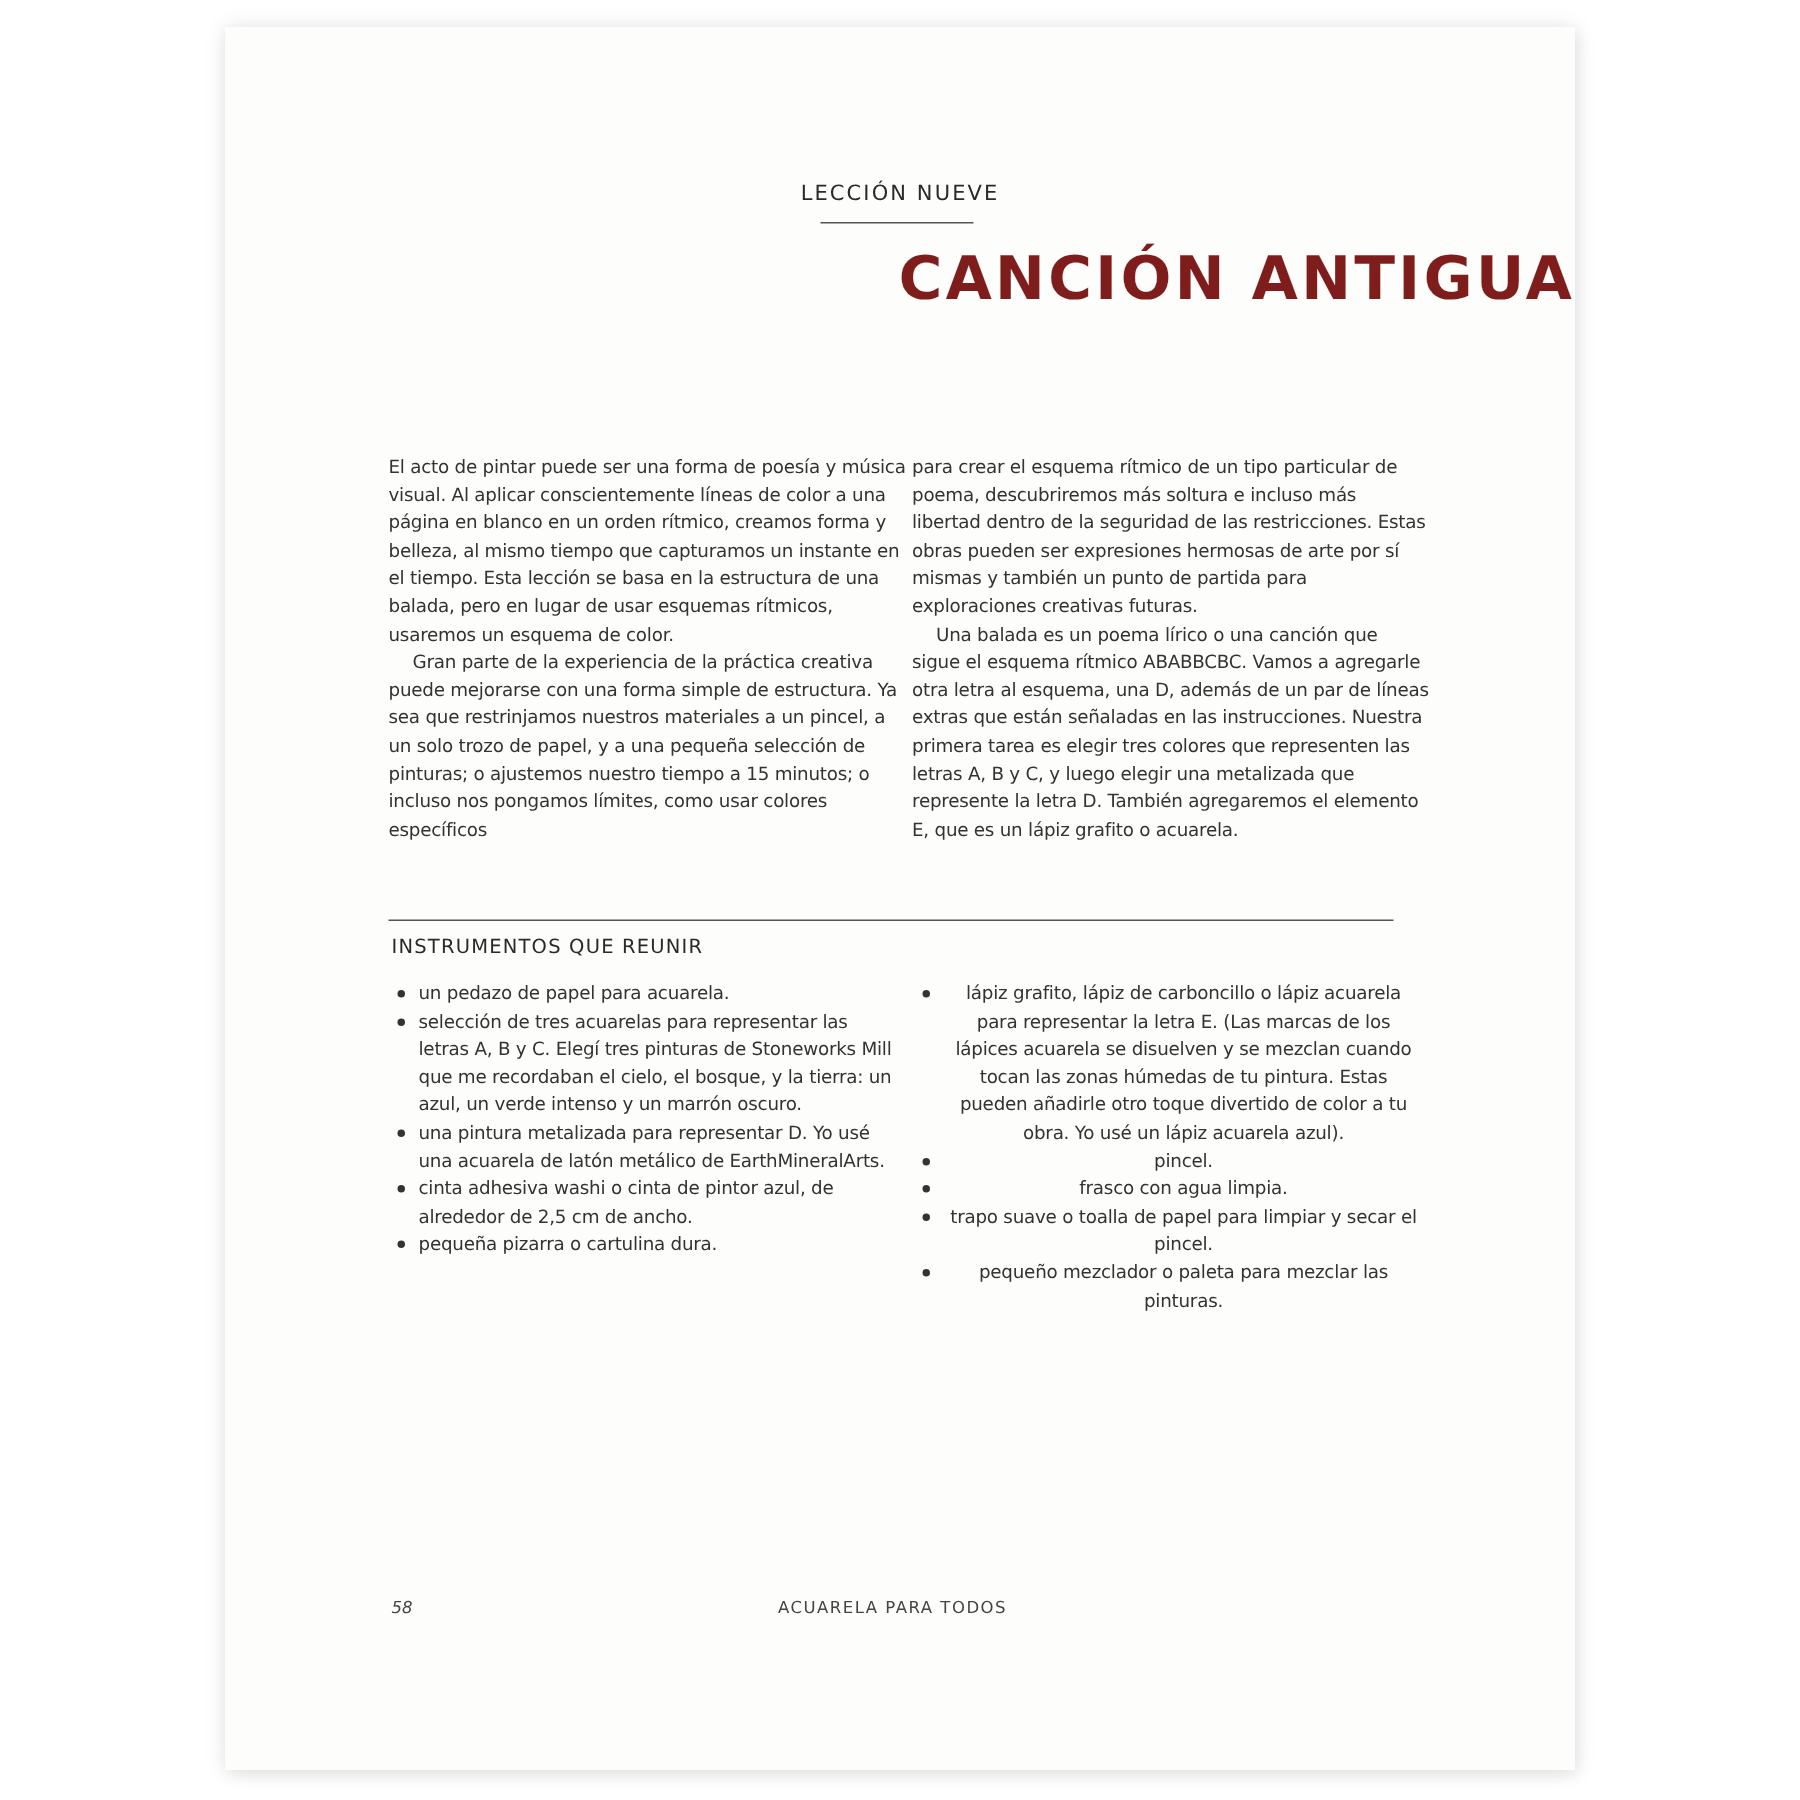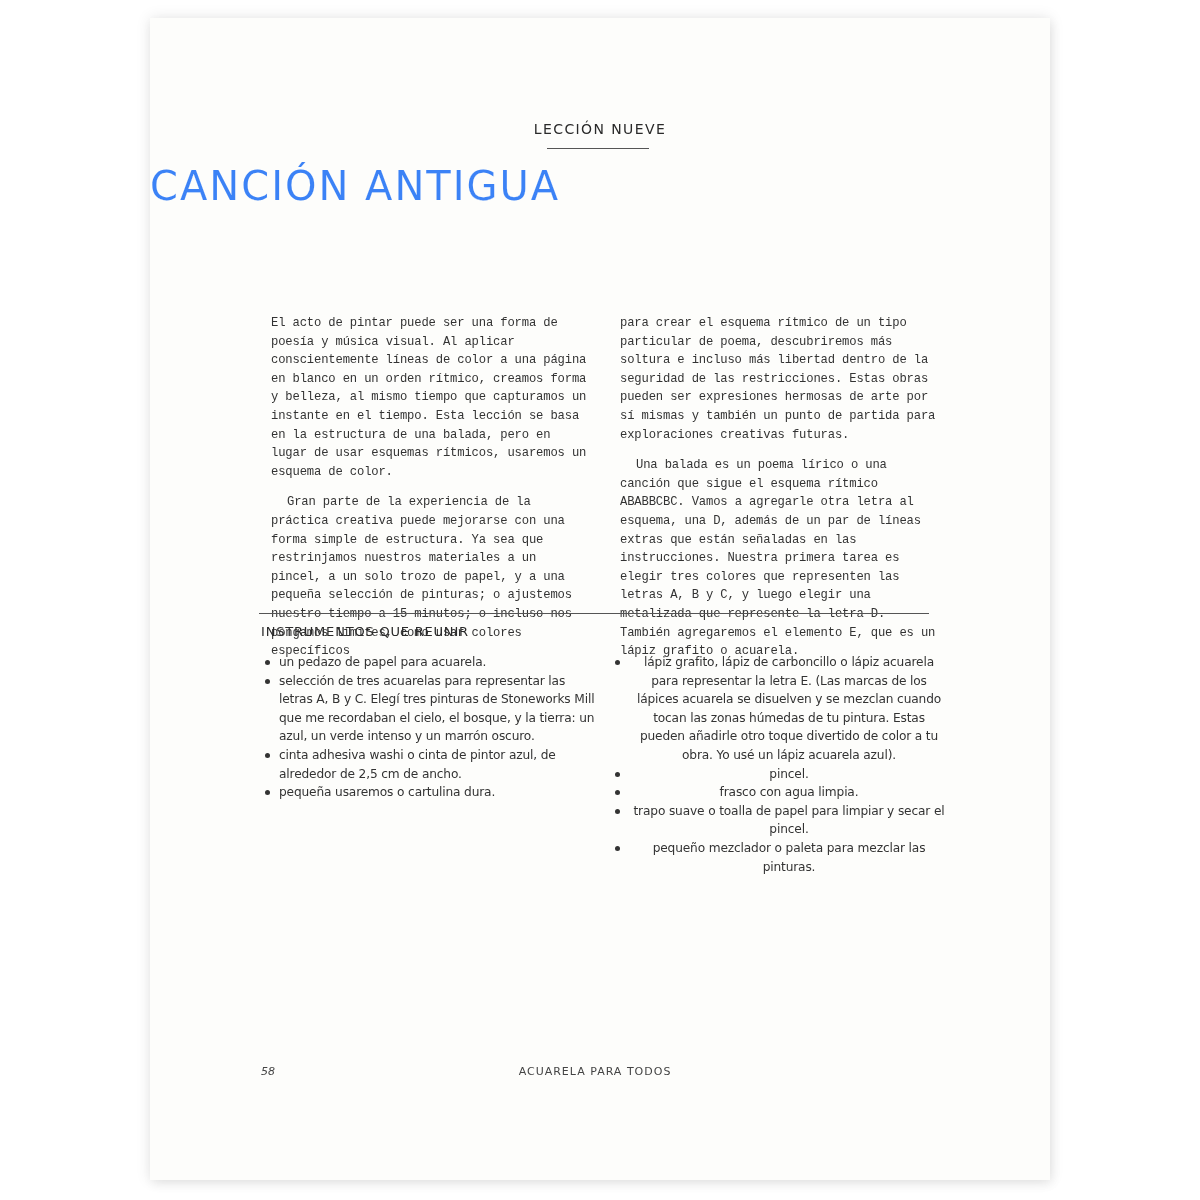--- a/index.html
+++ b/index.html
@@ -26,36 +26,36 @@
     color: #2a2a2a;
   }
   .kicker-rule {
     position: absolute;
     top: 130px; left: 397px; width: 102px;
     height: 0; border-top: 1px solid #555;
   }
   .title {
     position: absolute;
     top: 145px; left: 0; width: 900px;
-    text-align: left;
+    text-align: right;
     font-family: "DejaVu Sans", sans-serif;
-    font-weight: 400;
+    font-weight: 700;
     font-size: 40px;
     letter-spacing: 2px;
-    color: #3b82f6;
+    color: #7f1d1d;
     -webkit-text-stroke: 0.1px #fdfdfb;
   }
   .col {
     position: absolute;
     font-size: 12.2px;
     line-height: 18.6px;
     color: #333;
     letter-spacing: -0.15px;
   }
-  .col p { margin: 12px; font-family: Liberation Mono, monospace; }
+  .col p { margin: 0; }
   .col p.indent { text-indent: 16px; }
   .col-left { left: 109px; top: 284px; width: 345px; }
   .col-right { left: 458px; top: 284px; width: 345px; }
   .sep {
     position: absolute;
     top: 595px; left: 109px; width: 670px;
     border-top: 1.5px solid #555;
   }
   .section-heading {
     position: absolute;
@@ -124,22 +124,23 @@
     </p>
   </div>
 
   <div class="sep"></div>
   <div class="section-heading">INSTRUMENTOS QUE REUNIR</div>
 
   <div class="col list-left">
     <ul class="tools">
       <li><span>un pedazo de papel para acuarela.</span></li>
       <li><span>selección de tres acuarelas para representar las</span> <span>letras A, B y C. Elegí tres pinturas de Stoneworks</span> <span>Mill que me recordaban el cielo, el bosque,</span> <span>y la tierra: un azul, un verde intenso y un</span> <span>marrón oscuro.</span></li>
+      <li><span>una pintura metalizada para representar D.</span> <span>Yo usé una acuarela de latón metálico de</span> <span>EarthMineralArts.</span></li>
       <li><span>cinta adhesiva washi o cinta de pintor azul, de</span> <span>alrededor de 2,5 cm de ancho.</span></li>
-      <li><span>pequeña usaremos o cartulina dura.</span></li>
+      <li><span>pequeña pizarra o cartulina dura.</span></li>
     </ul>
   </div>
 
   <div class="col list-right">
     <ul class="tools">
       <li><span>lápiz grafito, lápiz de carboncillo o lápiz acuarela</span> <span>para representar la letra E. (Las marcas de los</span> <span>lápices acuarela se disuelven y se mezclan</span> <span>cuando tocan las zonas húmedas de tu pintura.</span> <span>Estas pueden añadirle otro toque divertido de</span> <span>color a tu obra. Yo usé un lápiz acuarela azul).</span></li>
       <li><span>pincel.</span></li>
       <li><span>frasco con agua limpia.</span></li>
       <li><span>trapo suave o toalla de papel para limpiar y secar</span> <span>el pincel.</span></li>
       <li><span>pequeño mezclador o paleta para mezclar las</span> <span>pinturas.</span></li>

